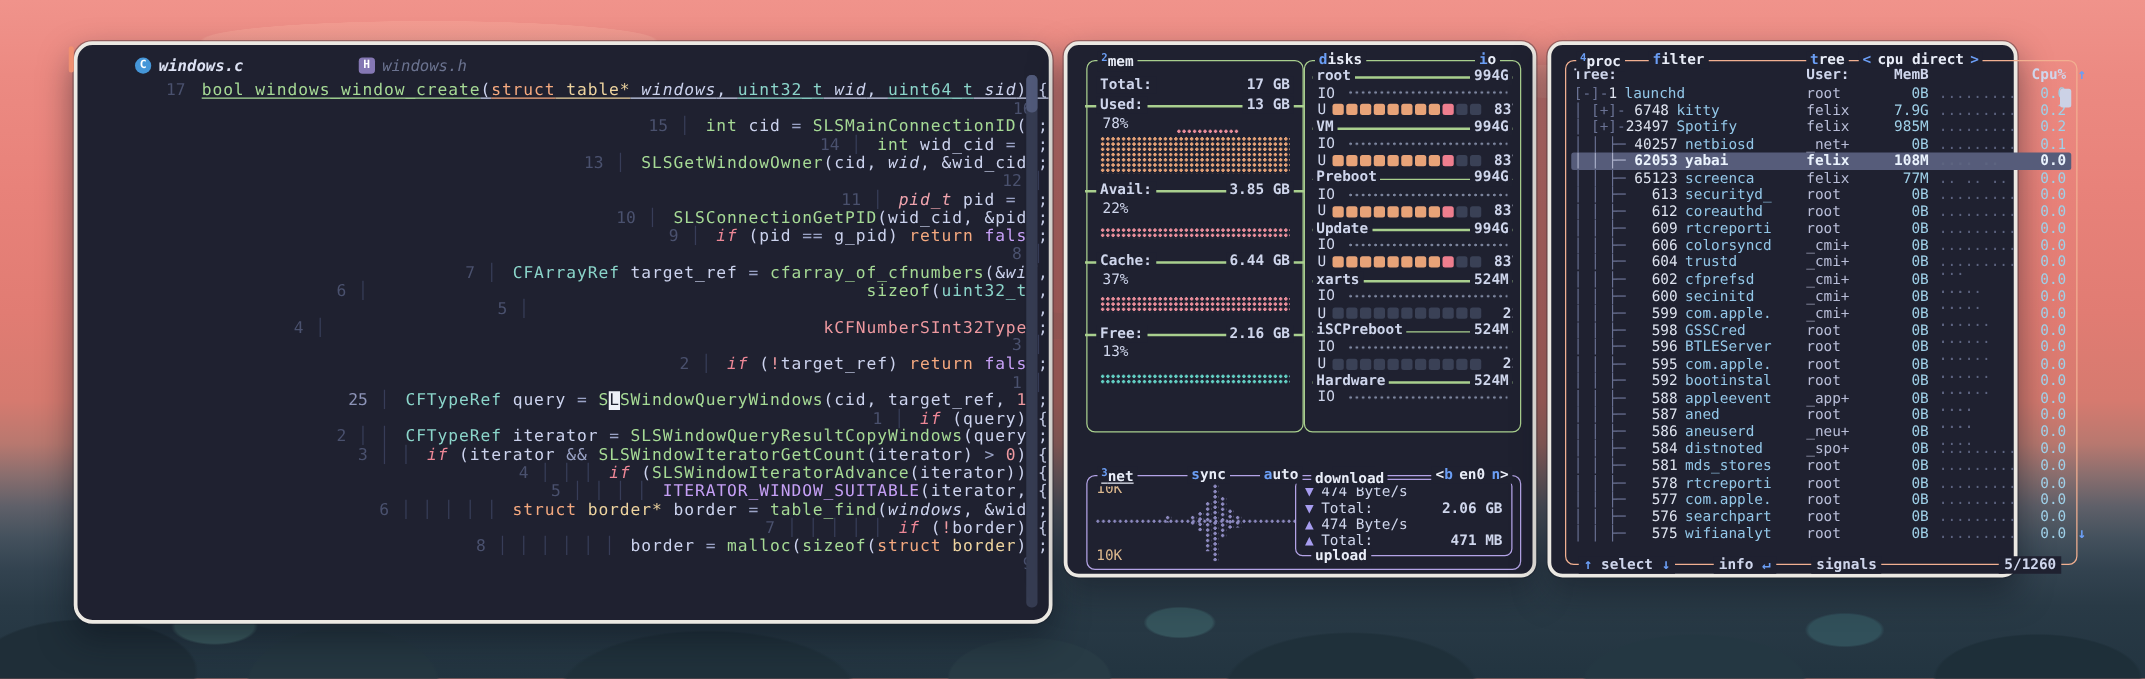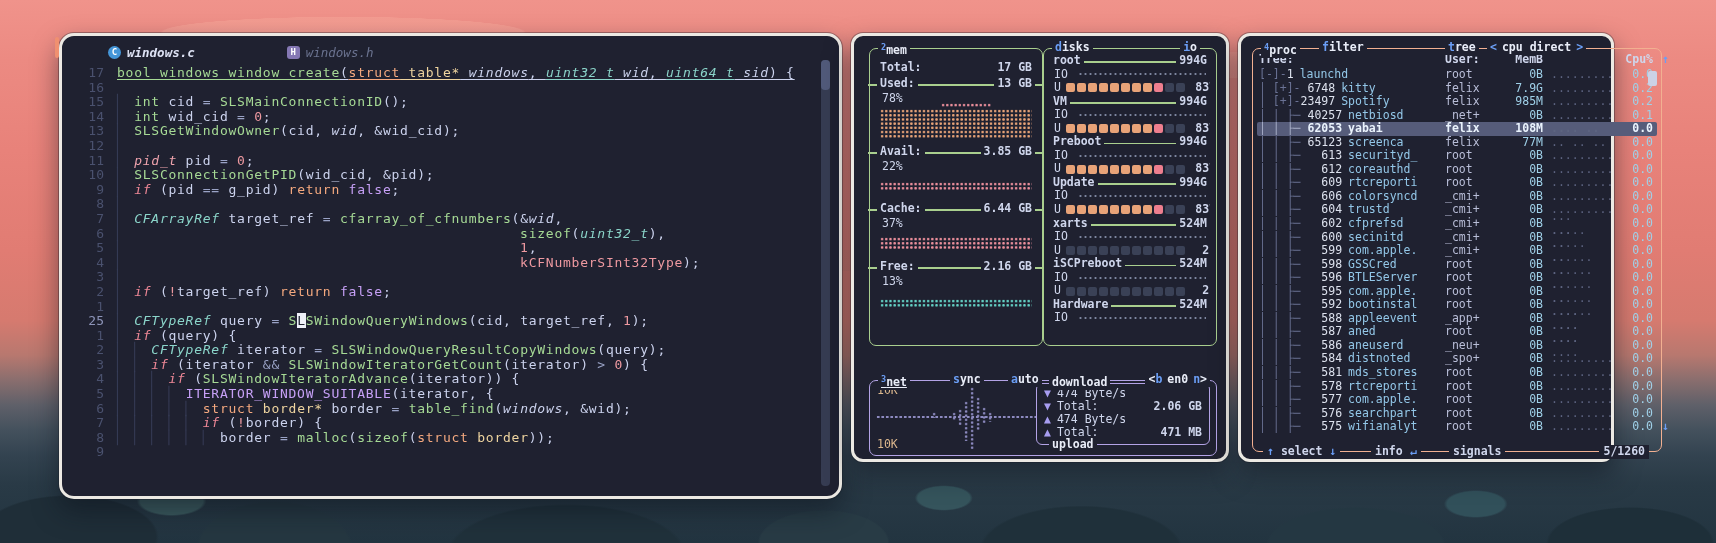--- a/index.html
+++ b/index.html
@@ -37,26 +37,26 @@
   .tabbar{display:flex;align-items:center;height:22px;padding:5px 0 0 46px;font-size:12.5px;}
   .tab{display:flex;align-items:center;gap:6px;}
   .tab.inactive{margin-left:92px;}
   .ficon{display:inline-flex;align-items:center;justify-content:center;width:13px;height:13px;
     border-radius:50%;font-size:9px;font-weight:bold;color:#fff;font-style:normal;}
   .ficon.c{background:var(--tab_icon_blue);}
   .ficon.h{background:var(--tab_icon_purple);border-radius:3px;}
   .tab .tlabel{font-weight:bold;font-style:italic;color:#dde2f4;}
   .tab.inactive .tlabel{font-weight:normal;color:#6b7390;}
   #code{margin-top:3px;font-size:13px;line-height:14.6px;letter-spacing:.75px;}
-  .line{display:flex;height:14.6px;white-space:pre;}
+  .line{display:flex;height:14.6px;white-space:pre;justify-content:flex-end;}
   .ln{flex:none;width:42px;text-align:right;padding-right:13px;color:#4a516e;letter-spacing:0;}
   .curl .ln{color:#8d94b8;}
   .txt{white-space:pre;}
   .und .txt span{text-decoration:underline;text-underline-offset:2px;}
-  .gr{color:var(--code_green);} .ty{color:var(--code_teal);font-style:italic;}
+  .gr{color:var(--code_green);} .ty{color:var(--code_teal);}
   .t2{color:#f0a4ae;font-style:italic;} .ifk{color:var(--code_red);font-style:italic;}
   .or{color:var(--code_orange);} .ye{color:var(--code_yellow);}
   .mv{color:var(--code_mauve);} .nu{color:var(--code_pink);}
   .pl{color:#ccd3ee;} .pr{color:#9aa3c6;} .it{color:#ccd3ee;font-style:italic;}
   .g{color:#373d58;}
   .cur{background:#eef0f8;color:#1f2130;text-decoration:none!important;}
   #ed-scroll{position:absolute;right:9px;top:24px;bottom:10px;width:9px;border-radius:4px;
     background:#363c52;}
   #ed-thumb{position:absolute;top:0;left:0;width:9px;height:30px;border-radius:4px;background:#515a7a;}
   

